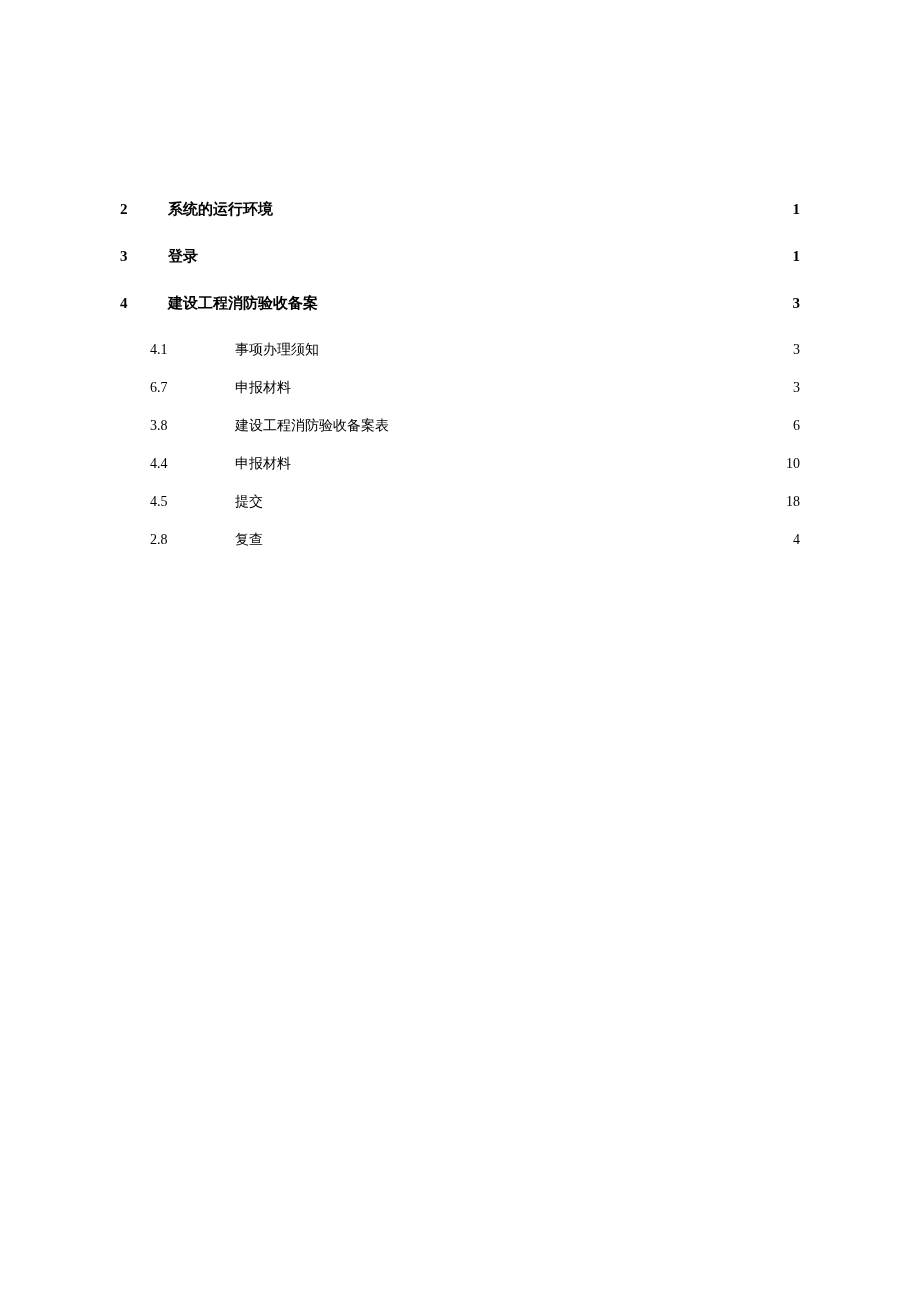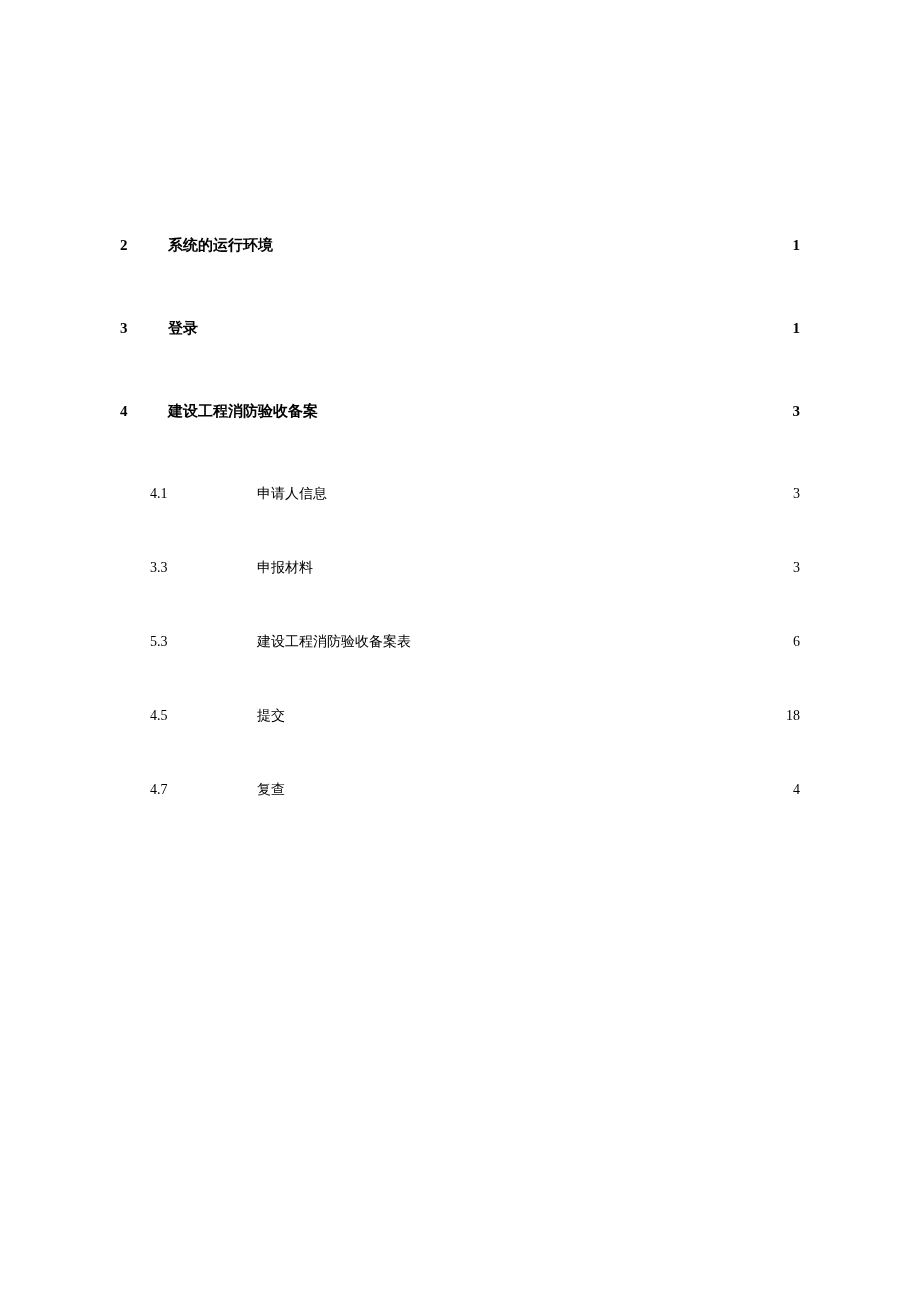--- a/index.html
+++ b/index.html
@@ -21,34 +21,32 @@
       margin-bottom: 28px;
       font-size: 15px;
     }
     .toc-entry.bold {
       font-weight: bold;
     }
     .toc-entry.sub {
       font-weight: normal;
       margin-bottom: 20px;
       font-size: 14px;
-      gap: 22px;
     }
     .toc-num {
       flex: 0 0 auto;
       min-width: 48px;
     }
     .toc-entry.sub .toc-num {
       margin-left: 30px;
       min-width: 85px;
     }
     .toc-title {
       flex: 0 0 auto;
       white-space: nowrap;
-      margin-top: 36px;
     }
     .toc-dots {
       flex: 1 1 auto;
       overflow: hidden;
       white-space: nowrap;
       letter-spacing: 2px;
       position: relative;
       margin: 0 4px;
     }
     .toc-dots::after {
@@ -84,48 +82,54 @@
 
   <div class="toc-entry bold">
     <span class="toc-num">4</span>
     <span class="toc-title">建设工程消防验收备案</span>
     <span class="toc-dots"></span>
     <span class="toc-page">3</span>
   </div>
 
   <div class="toc-entry sub">
     <span class="toc-num">4.1</span>
-    <span class="toc-title">申请人信息</span>
+    <span class="toc-title">事项办理须知</span>
     <span class="toc-dots"></span>
     <span class="toc-page">3</span>
   </div>
 
   <div class="toc-entry sub">
-    <span class="toc-num">3.3</span>
+    <span class="toc-num">6.7</span>
     <span class="toc-title">申报材料</span>
     <span class="toc-dots"></span>
     <span class="toc-page">3</span>
   </div>
 
   <div class="toc-entry sub">
-    <span class="toc-num">5.3</span>
+    <span class="toc-num">3.8</span>
     <span class="toc-title">建设工程消防验收备案表</span>
     <span class="toc-dots"></span>
     <span class="toc-page">6</span>
   </div>
 
+  <div class="toc-entry sub">
+    <span class="toc-num">4.4</span>
+    <span class="toc-title">申报材料</span>
+    <span class="toc-dots"></span>
+    <span class="toc-page">10</span>
+  </div>
 
   <div class="toc-entry sub">
     <span class="toc-num">4.5</span>
     <span class="toc-title">提交</span>
     <span class="toc-dots"></span>
     <span class="toc-page">18</span>
   </div>
 
 
   <div class="toc-entry sub">
-    <span class="toc-num">4.7</span>
+    <span class="toc-num">2.8</span>
     <span class="toc-title">复查</span>
     <span class="toc-dots"></span>
     <span class="toc-page">4</span>
   </div>
 
 </div>
 
 </body></html>

